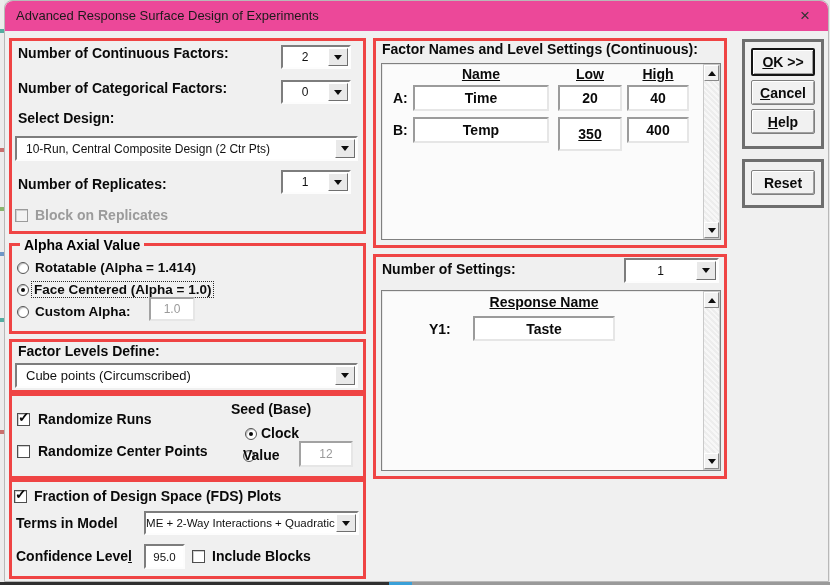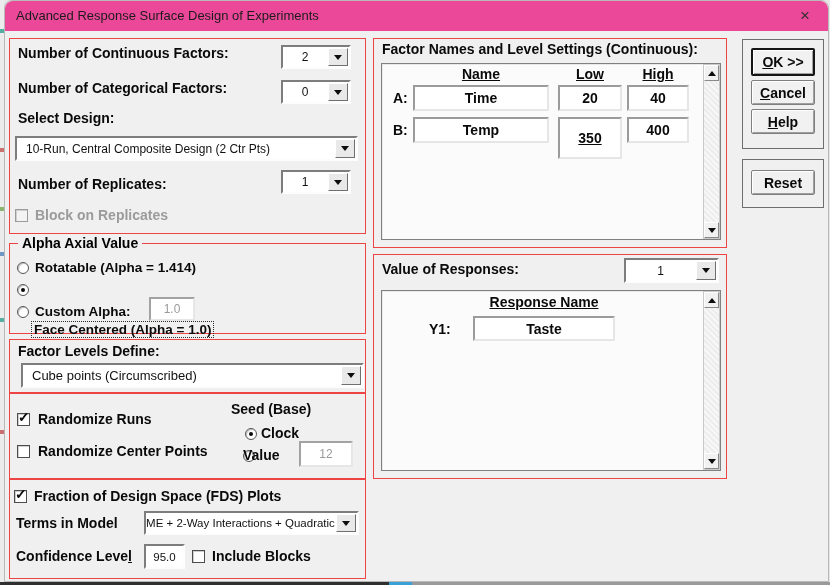--- a/index.html
+++ b/index.html
@@ -14,21 +14,21 @@
   .dialog{
     left:4px;top:0;width:825px;height:582px;
     background:#f0f0f0;border:1px solid #b8b8b8;
     border-radius:8px 8px 0 0;
   }
   .titlebar{left:0;top:0;width:100%;height:30px;background:#ec4899;border-radius:8px 8px 0 0;}
   .title-text{left:11px;top:7px;font-size:13px;color:#1b1b1b;white-space:nowrap;}
   .close-x{right:12px;top:4px;width:22px;height:22px;display:flex;align-items:center;justify-content:center;
            font-size:17px;color:#333;cursor:pointer;}
   
-  .grp{border:1px solid #ef4444;padding-left:44px;}
+  .grp{border:3px solid #ef4444;padding-left:44px;}
   .lbl{font-weight:bold;font-size:14px;color:#0a0a0a;white-space:nowrap;line-height:15px;}
   .dis{color:#9b9b9b;}
   .legend{top:-9px;left:8px;background:#f0f0f0;padding:0 4px;font-weight:bold;font-size:14px;white-space:nowrap;}
   .combo{display:flex;align-items:stretch;background:#fff;
          border:2px solid;border-color:#7d7d7d #fdfdfd #fdfdfd #7d7d7d;}
   .combo-val{flex:1;display:flex;align-items:center;font-size:12px;color:#111;white-space:nowrap;overflow:hidden;}
   .combo-val.padded{padding-left:9px;}
   .combo-val.center{justify-content:center;}
   .combo-btn{width:18px;margin:1px;background:#e9e9e9;flex:0 0 auto;
              border:1px solid;border-color:#fff #6f6f6f #6f6f6f #fff;
@@ -38,21 +38,21 @@
   .txt{background:#fff;border:2px solid;border-color:#7d7d7d #fdfdfd #fdfdfd #7d7d7d;
        display:flex;align-items:center;justify-content:center;font-size:12px;color:#111;}
   .txt.off{color:#9a9a9a;border-color:#a2a2a2 #e6e6e6 #e6e6e6 #a2a2a2;}
   .tin{background:#fff;border:2px solid;border-color:#9b9b9b #e6e6e6 #e6e6e6 #9b9b9b;
        display:flex;align-items:center;justify-content:center;font-weight:bold;font-size:14px;color:#0a0a0a;}
   .cb{width:13px;height:13px;background:#fff;border:1px solid #4d4d4d;box-shadow:inset 1px 1px 0 #cfcfcf;}
   .cb.off{border-color:#9b9b9b;background:#f3f3f3;}
   .check{position:absolute;left:0px;top:-4px;font-size:14px;font-weight:bold;color:#0a0a0a;line-height:14px;}
   .radio{width:12px;height:12px;border-radius:50%;background:#fff;border:1px solid #555;box-shadow:inset 1px 1px 1px rgba(0,0,0,.25);}
   .radio.checked::after{content:"";position:absolute;left:3px;top:3px;width:4px;height:4px;border-radius:50%;background:#0a0a0a;}
-  .focusd{outline:1px dotted #2b2b2b;padding:0 2px;margin-top:40px;}
+  .focusd{outline:1px dotted #2b2b2b;padding:0 2px;}
   .panel{background:#fbfbfb;border:1px solid #808080;box-shadow:inset 1px 1px 0 #e9e9e9;}
   .th{font-weight:bold;font-size:14px;text-decoration:underline;text-align:center;color:#0a0a0a;}
   .vscroll{background:repeating-linear-gradient(45deg,#f7f7f7 0 2px,#ededed 2px 4px);border:1px solid #c9c9c9;}
   .sb-btn{left:0;width:15px;height:16px;background:#f1f1f1;border:1px solid;border-color:#fff #8a8a8a #8a8a8a #fff;
           display:flex;align-items:center;justify-content:center;cursor:pointer;}
   .pbtn{background:#f1f1f1;border:1px solid #7f7f7f;border-radius:2px;
         box-shadow:inset 1px 1px 0 #ffffff, inset -1px -1px 0 #9f9f9f;
         display:flex;align-items:center;justify-content:center;
         font-weight:bold;font-size:14px;color:#0a0a0a;cursor:pointer;white-space:pre;}
   .pbtn.default{border:2px solid #151515;}
@@ -128,21 +128,21 @@
   <span class="abs radio checked" style="left:12px;top:283px;"></span>
   <span class="abs lbl focusd" style="left:27px;top:281px;font-size:13.5px;">Face Centered (Alpha = 1.0)</span>
   <span class="abs radio" style="left:12px;top:305px;"></span>
   <span class="abs lbl" style="left:30px;top:303px;font-size:13.5px;">Custom Alpha:</span>
   <div class="abs txt off" style="left:144px;top:296px;width:46px;height:24px;">
     <span>1.0</span>
   </div>
 
   <div class="abs grp" style="left:4px;top:338px;width:357px;height:54px;"></div>
   <span class="abs lbl" style="left:13px;top:343px;">Factor Levels Define:</span>
-  <div class="abs combo" style="left:16px;top:362px;width:343px;height:25px;">
+  <div class="abs combo" style="left:10px;top:362px;width:343px;height:25px;">
     <span class="combo-val padded" style="font-size:13px;">Cube points (Circumscribed)</span>
     <span class="combo-btn">
         <span class="tri-down"></span>
       </span>
   </div>
 
   <div class="abs grp" style="left:4px;top:392px;width:357px;height:86px;"></div>
   <span class="abs cb" style="left:12px;top:412px;">
       <span class="check">✓</span>
     </span>
@@ -193,38 +193,38 @@
       <span>20</span>
     </div>
   <div class="abs tin" style="left:622px;top:84px;width:62px;height:26px;">
       <span>40</span>
     </div>
 
   <span class="abs lbl" style="left:388px;top:122px;">B:</span>
   <div class="abs tin" style="left:408px;top:116px;width:136px;height:26px;">
       <span>Temp</span>
     </div>
-  <div class="abs tin" style="left:553px;top:116px;width:64px;height:42px;text-decoration:underline;">
+  <div class="abs tin" style="left:553px;top:116px;width:64px;height:34px;text-decoration:underline;">
       <span>350</span>
     </div>
   <div class="abs tin" style="left:622px;top:116px;width:62px;height:26px;">
       <span>400</span>
     </div>
 
   <div class="abs vscroll" style="left:698px;top:63px;width:17px;height:175px;">
     <div class="abs sb-btn" style="top:0;">
         <span class="tri-up"></span>
       </div>
     <div class="abs sb-btn" style="bottom:0;">
         <span class="tri-down"></span>
       </div>
   </div>
 
   <div class="abs grp" style="left:368px;top:253px;width:354px;height:225px;"></div>
-  <span class="abs lbl" style="left:377px;top:261px;">Value of Responses:</span>
+  <span class="abs lbl" style="left:377px;top:261px;">Number of Settings:</span>
   <div class="abs combo" style="left:619px;top:257px;width:95px;height:25px;">
     <span class="combo-val center">1</span>
     <span class="combo-btn">
         <span class="tri-down"></span>
       </span>
   </div>
   <div class="abs panel" style="left:376px;top:289px;width:340px;height:181px;"></div>
   <span class="abs th" style="left:468px;top:293px;width:142px;">Response Name</span>
   <span class="abs lbl" style="left:424px;top:321px;">Y1:</span>
   <div class="abs tin" style="left:468px;top:315px;width:142px;height:25px;">

